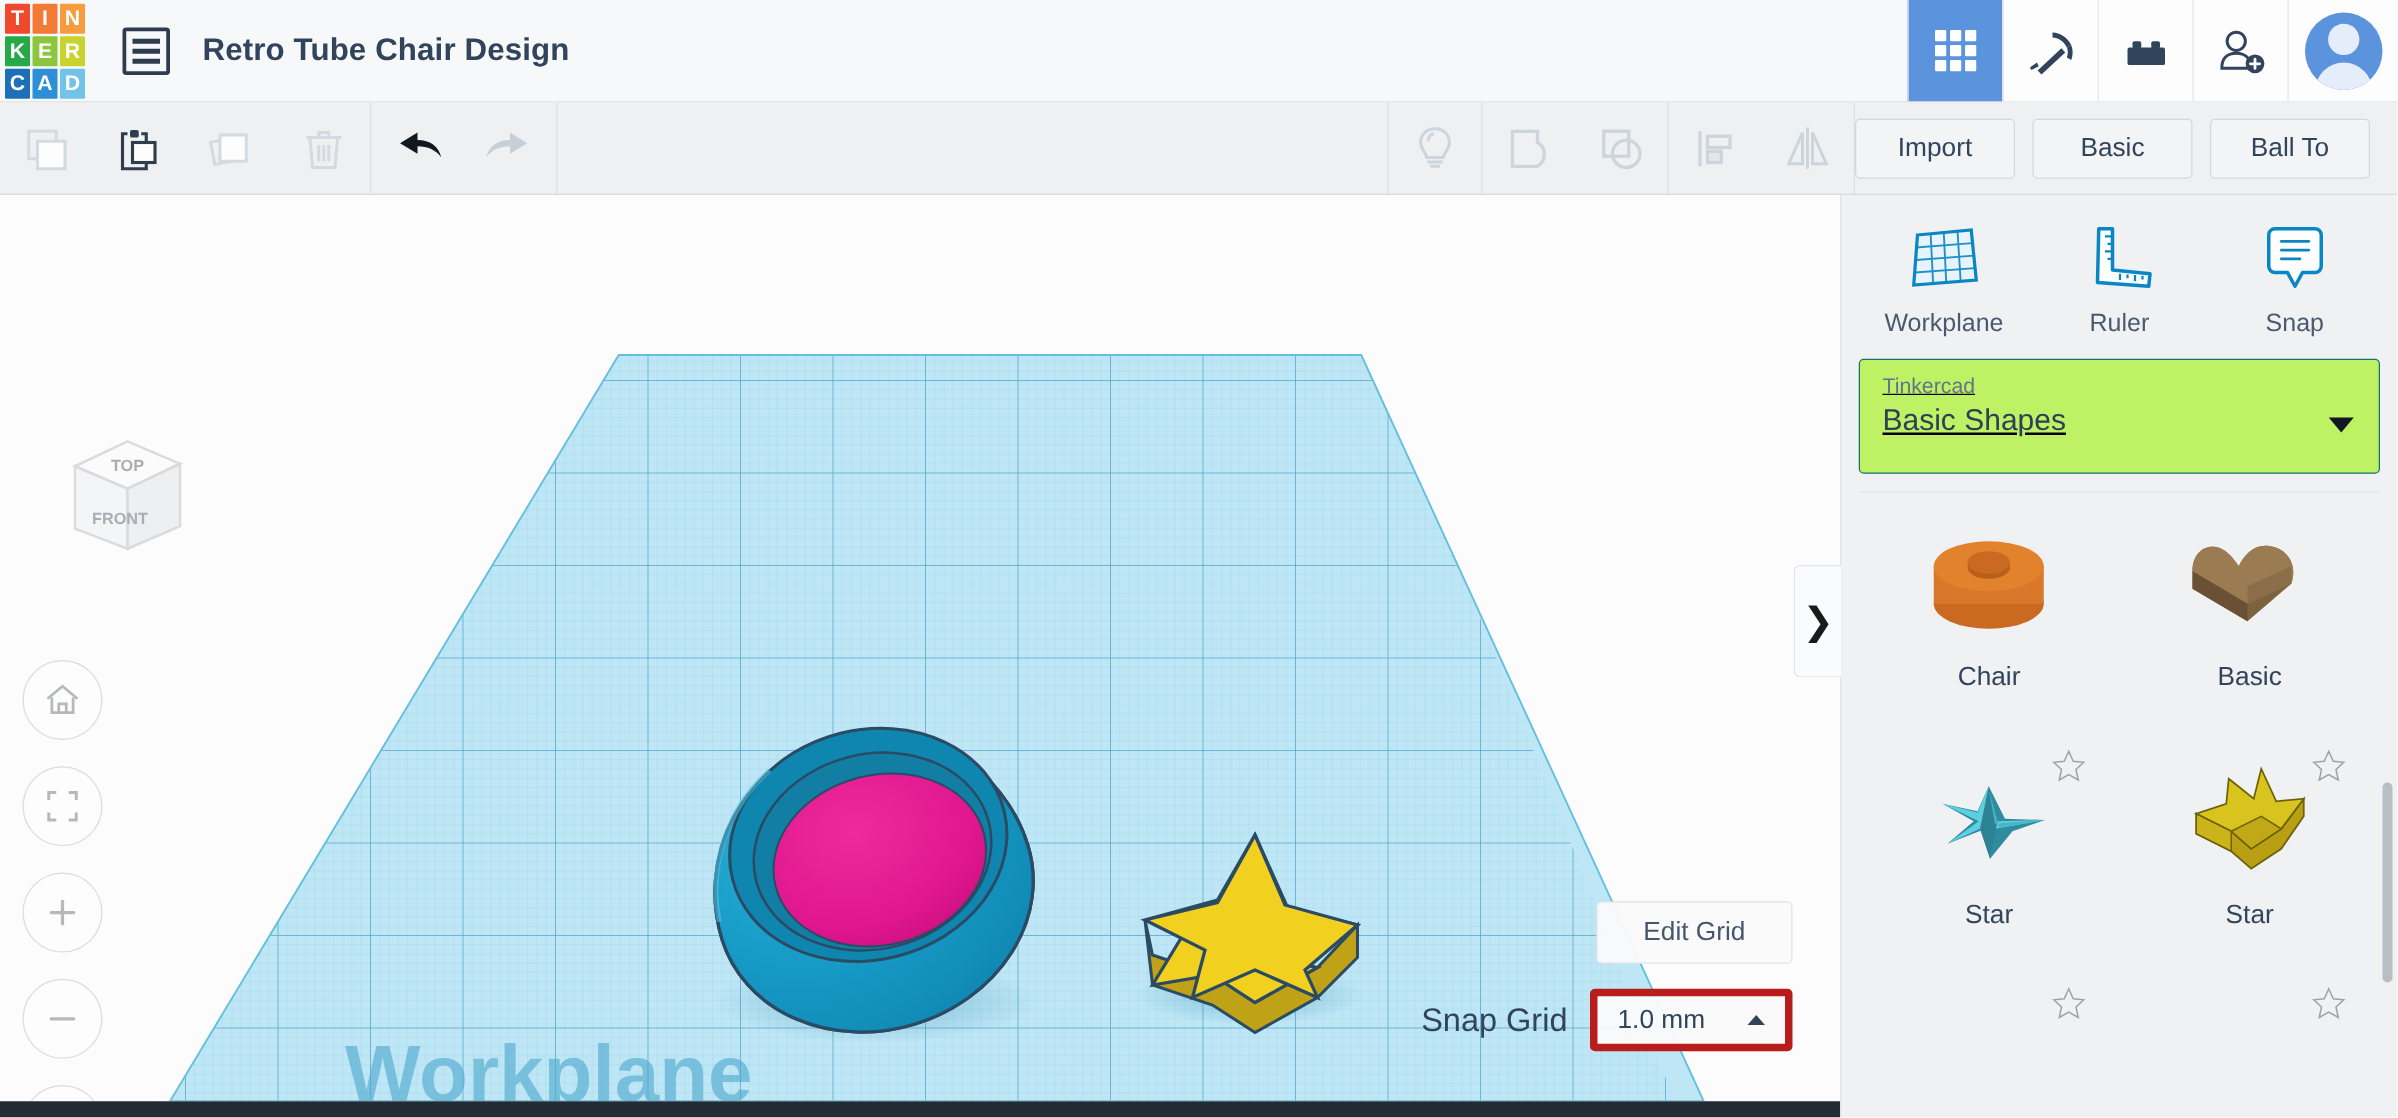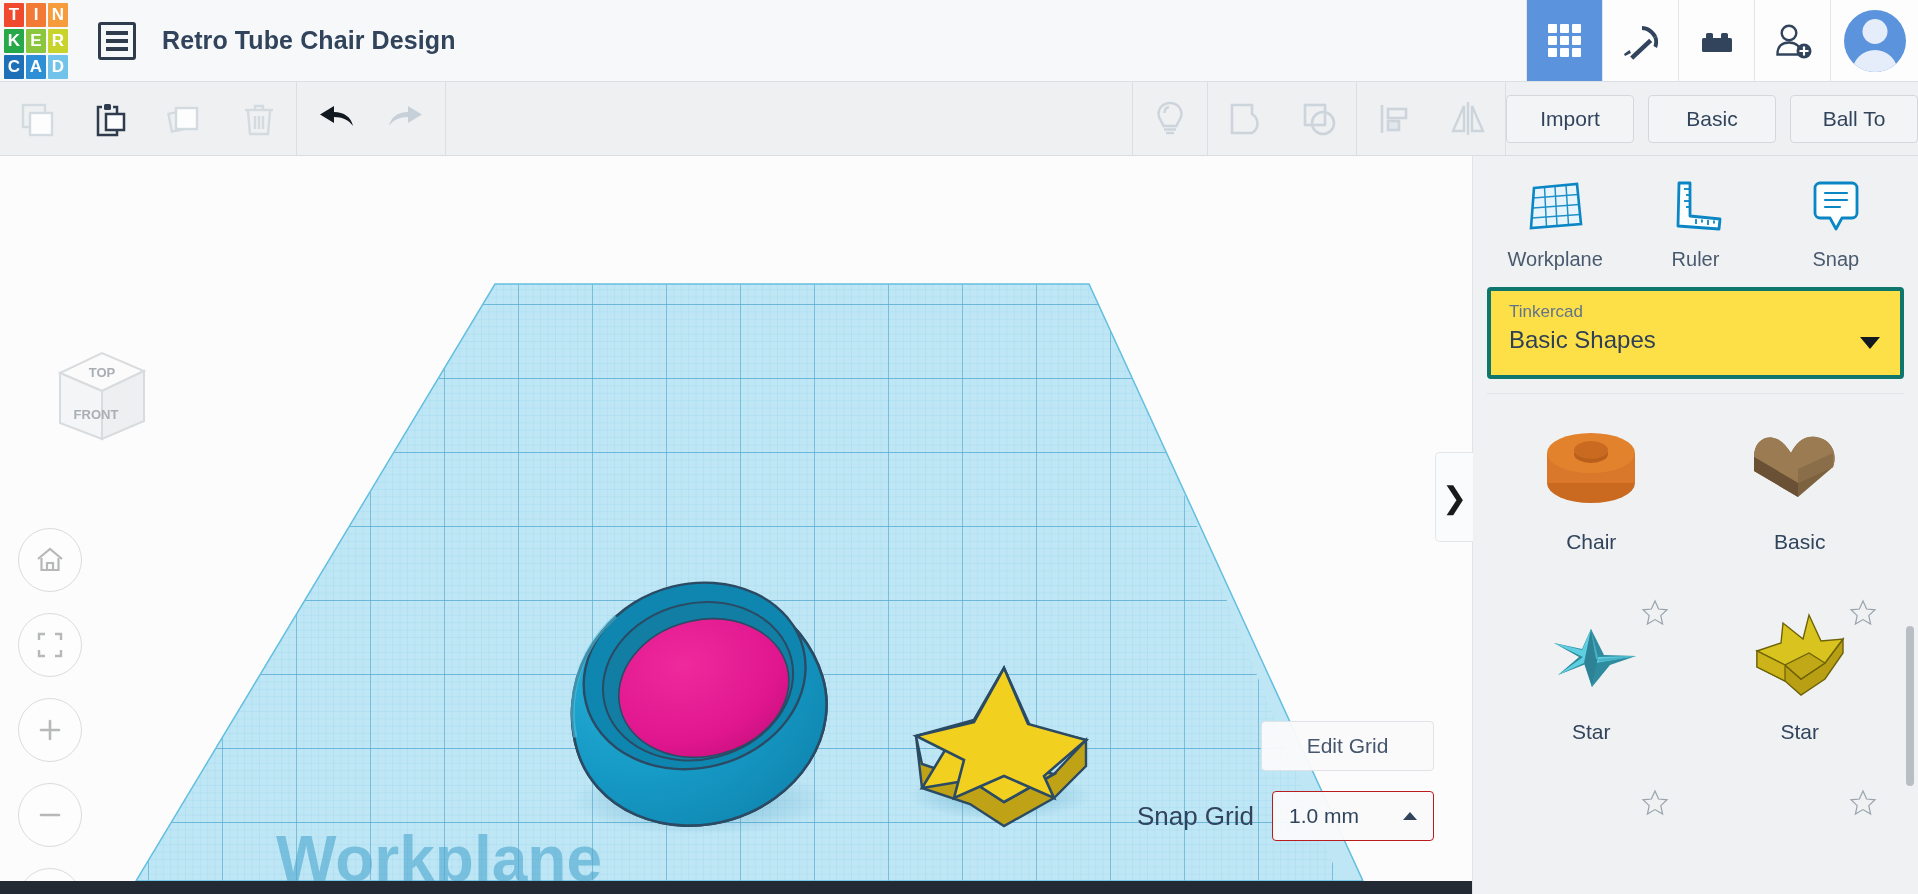--- a/index.html
+++ b/index.html
@@ -76,21 +76,21 @@
     background: #eff0f2; border-bottom: 1px solid #d9dce0;
     display: flex; align-items: center;
   }
   .tb-group { display: flex; align-items: center; height: 74px; }
   .tb-btn {
     width: 74px; height: 74px; display: flex; align-items: center; justify-content: center;
     cursor: pointer;
   }
   .tb-sep { width: 1px; height: 74px; background: #dcdee1; }
   .tb-spacer { flex: 1 1 auto; }
-  .tb-actions { display: flex; align-items: center; gap: 14px; }
+  .tb-actions { display: flex; align-items: center; gap: 14px; padding-right: 22px; }
   .tb-action {
     min-width: 128px; height: 48px; border: 1px solid #d4d8dd; border-radius: 4px;
     background: #f3f4f6; color: #31445c; font-size: 21px;
     display: flex; align-items: center; justify-content: center; cursor: pointer;
     font-family: "Liberation Sans", sans-serif;
   }
 
   
   .canvas {
     position: absolute; left: 0; top: 156px; width: 1472px; height: 725px;
@@ -106,31 +106,31 @@
     display: flex; flex-direction: column; gap: 21px;
   }
   .nav-btn {
     width: 64px; height: 64px; border-radius: 50%; border: 1px solid #dcdcdc;
     background: #fdfdfd; display: flex; align-items: center; justify-content: center;
     cursor: pointer;
   }
 
   .edit-grid-btn {
     position: absolute; right: 38px; bottom: 110px;
-    width: 173px; height: 50px; border: 1px solid #dfe2e6; border-radius: 4px;
+    width: 157px; height: 50px; border: 1px solid #dfe2e6; border-radius: 4px;
     background: rgba(250,250,251,0.95); color: #46566c; font-size: 21px;
     display: flex; align-items: center; justify-content: center; cursor: pointer;
   }
   .snap-row {
     position: absolute; right: 38px; bottom: 40px;
     display: flex; align-items: center; gap: 18px;
   }
   .snap-label { font-size: 26px; color: #31445c; }
   .snap-select {
-    width: 162px; height: 50px; border: 1px solid #b91c1c; border-radius: 4px;
+    width: 162px; height: 50px; border: 6px solid #b91c1c; border-radius: 4px;
     background: rgba(250,250,251,0.95);
     display: flex; align-items: center; justify-content: space-between;
     padding: 0 16px; font-size: 21px; color: #31445c; cursor: pointer;
   }
   .caret-up {
     width: 0; height: 0; border-left: 7px solid transparent; border-right: 7px solid transparent;
     border-bottom: 8px solid #31445c;
   }
 
   
@@ -143,22 +143,22 @@
     padding: 18px 12px 10px 12px;
   }
   .panel-tool {
     display: flex; flex-direction: column; align-items: center; gap: 10px;
     cursor: pointer; width: 120px;
   }
   .panel-tool .lbl { font-size: 20px; color: #4a5a6e; }
 
   .lib-select {
     margin: 6px 14px 0 14px; height: 92px;
-    background: #fde047; border: 4px solid #0f766e; border-radius: 4px;
-    padding: 11px 18px; position: relative; cursor: pointer;
+    background: #bef264; border: 1px solid #0f766e; border-radius: 4px;
+    padding: 11px 18px; position: relative; cursor: pointer; text-decoration: underline;
   }
   .lib-select .small { font-size: 17px; color: #62748a; }
   .lib-select .big { font-size: 24px; color: #2e3f56; margin-top: 4px; }
   .lib-caret {
     position: absolute; right: 20px; top: 46px;
     width: 0; height: 0; border-left: 10px solid transparent; border-right: 10px solid transparent;
     border-top: 12px solid #111820;
   }
 
   .lib-divider { height: 1px; background: #e2e5e8; margin: 14px 14px 0 14px; }

